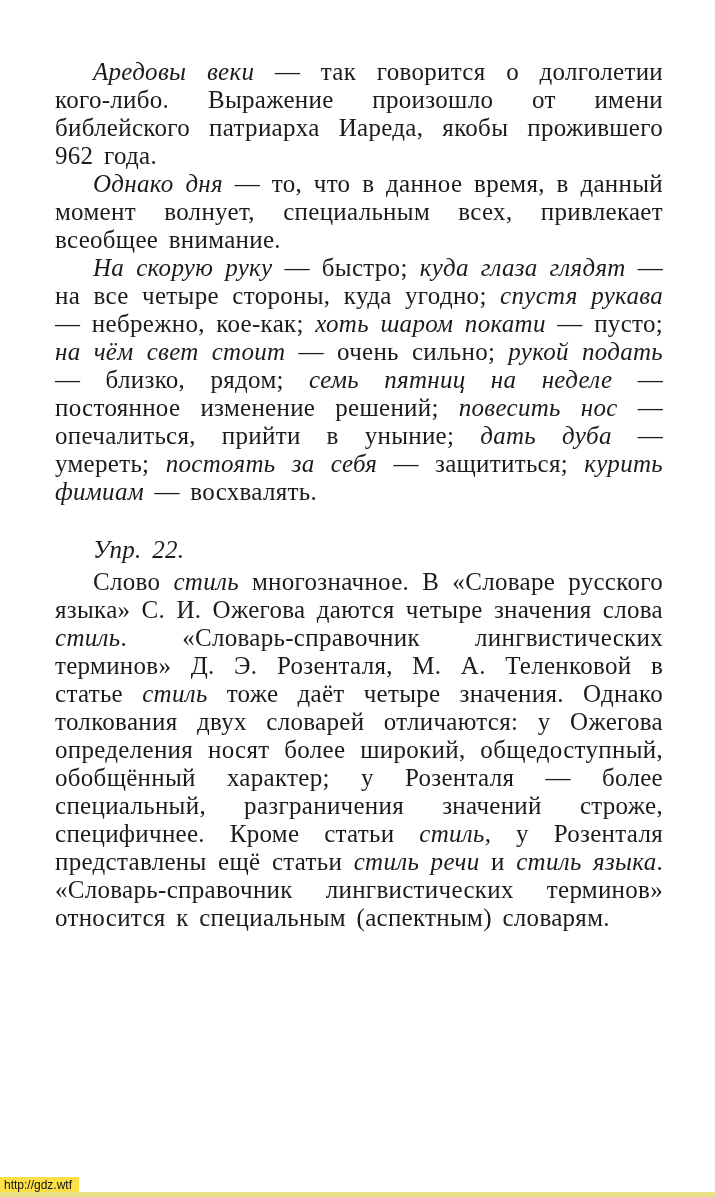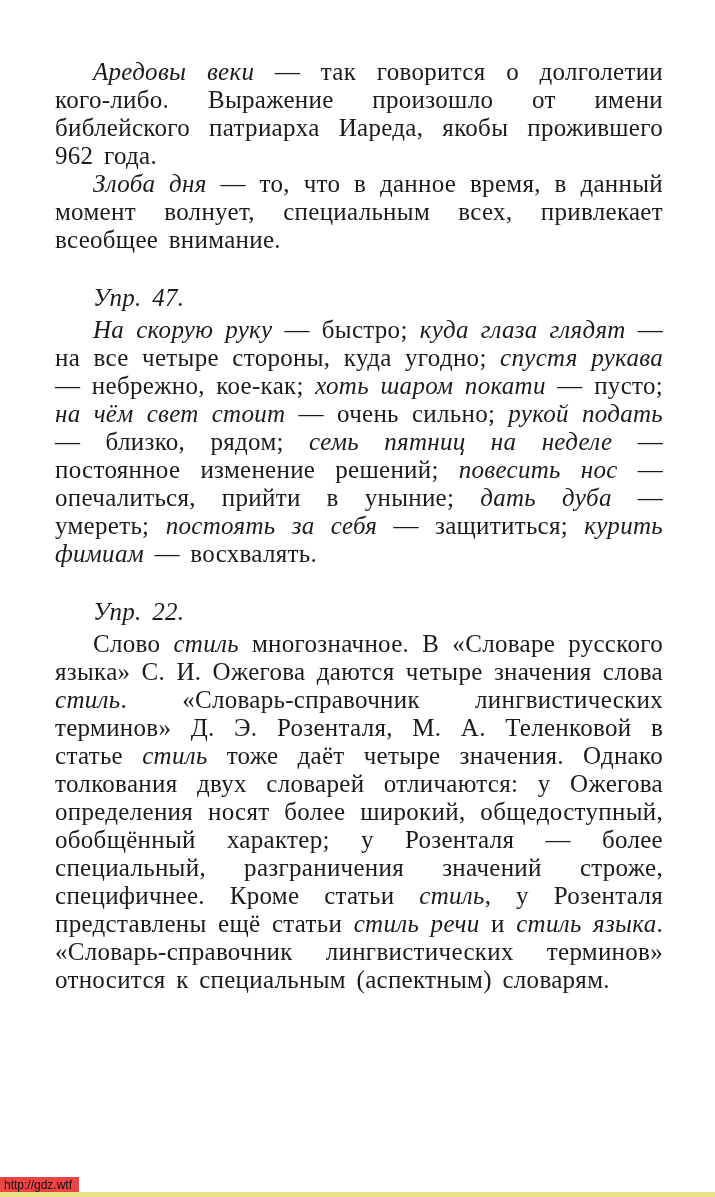--- a/index.html
+++ b/index.html
@@ -61,23 +61,22 @@
     width: 715px;
     height: 5px;
   }
 </style>
 </head>
 <body>
 
 <div class="page">
   <div class="page-text" style="color: rgb(27, 27, 27);">
       <p class="para"><span class="it">Аредовы веки</span><span> — так говорится о долголетии кого-либо. Выражение произошло от имени библейского патриарха Иареда, якобы прожившего 962 года.</span></p>
-      <p class="para"><span class="it">Злоба дня</span><span> — то, что в данное время, в данный момент волнует, специальным всех, привлекает всеобщее внимание.</span></p>
-      <p class="heading"><span class="it">Упр. 47.</span></p>
+      <p class="para"><span class="it">Однако дня</span><span> — то, что в данное время, в данный момент волнует, специальным всех, привлекает всеобщее внимание.</span></p>
       <p class="para"><span class="it">На скорую руку</span><span> — быстро; </span><span class="it">куда глаза глядят</span><span> — на все четыре стороны, куда угодно; </span><span class="it">спустя рукава</span><span> — небрежно, кое-как; </span><span class="it">хоть шаром покати</span><span> — пусто; </span><span class="it">на чём свет стоит</span><span> — очень сильно; </span><span class="it">рукой подать</span><span> — близко, рядом; </span><span class="it">семь пятниц на неделе</span><span> — постоянное изменение решений; </span><span class="it">повесить нос</span><span> — опечалиться, прийти в уныние; </span><span class="it">дать дуба</span><span> — умереть; </span><span class="it">постоять за себя</span><span> — защититься; </span><span class="it">курить фимиам</span><span> — восхвалять.</span></p>
       <p class="heading"><span class="it">Упр. 22.</span></p>
       <p class="para"><span>Слово </span><span class="it">стиль</span><span> многозначное. В «Словаре русского языка» С. И. Ожегова даются четыре значения слова </span><span class="it">стиль</span><span>. «Словарь-справочник лингвистических терминов» Д. Э. Розенталя, М. А. Теленковой в статье </span><span class="it">стиль</span><span> тоже даёт четыре значения. Однако толкования двух словарей отличаются: у Ожегова определения носят более широкий, общедоступный, обобщённый характер; у Розенталя — более специальный, разграничения значений строже, специфичнее. Кроме статьи </span><span class="it">стиль</span><span>, у Розенталя представлены ещё статьи </span><span class="it">стиль речи</span><span> и </span><span class="it">стиль языка</span><span>. «Словарь-справочник лингвистических терминов» относится к специальным (аспектным) словарям.</span></p>
     </div>
 
-  <span class="watermark" style="background: #ef4444; color: rgb(16, 16, 16);">http://gdz.wtf</span>
+  <span class="watermark" style="background: #fde047; color: rgb(16, 16, 16);">http://gdz.wtf</span>
 
   <div class="bottom-bar" style="background: rgb(235, 225, 137);"></div>
 </div>
 
 </body></html>

